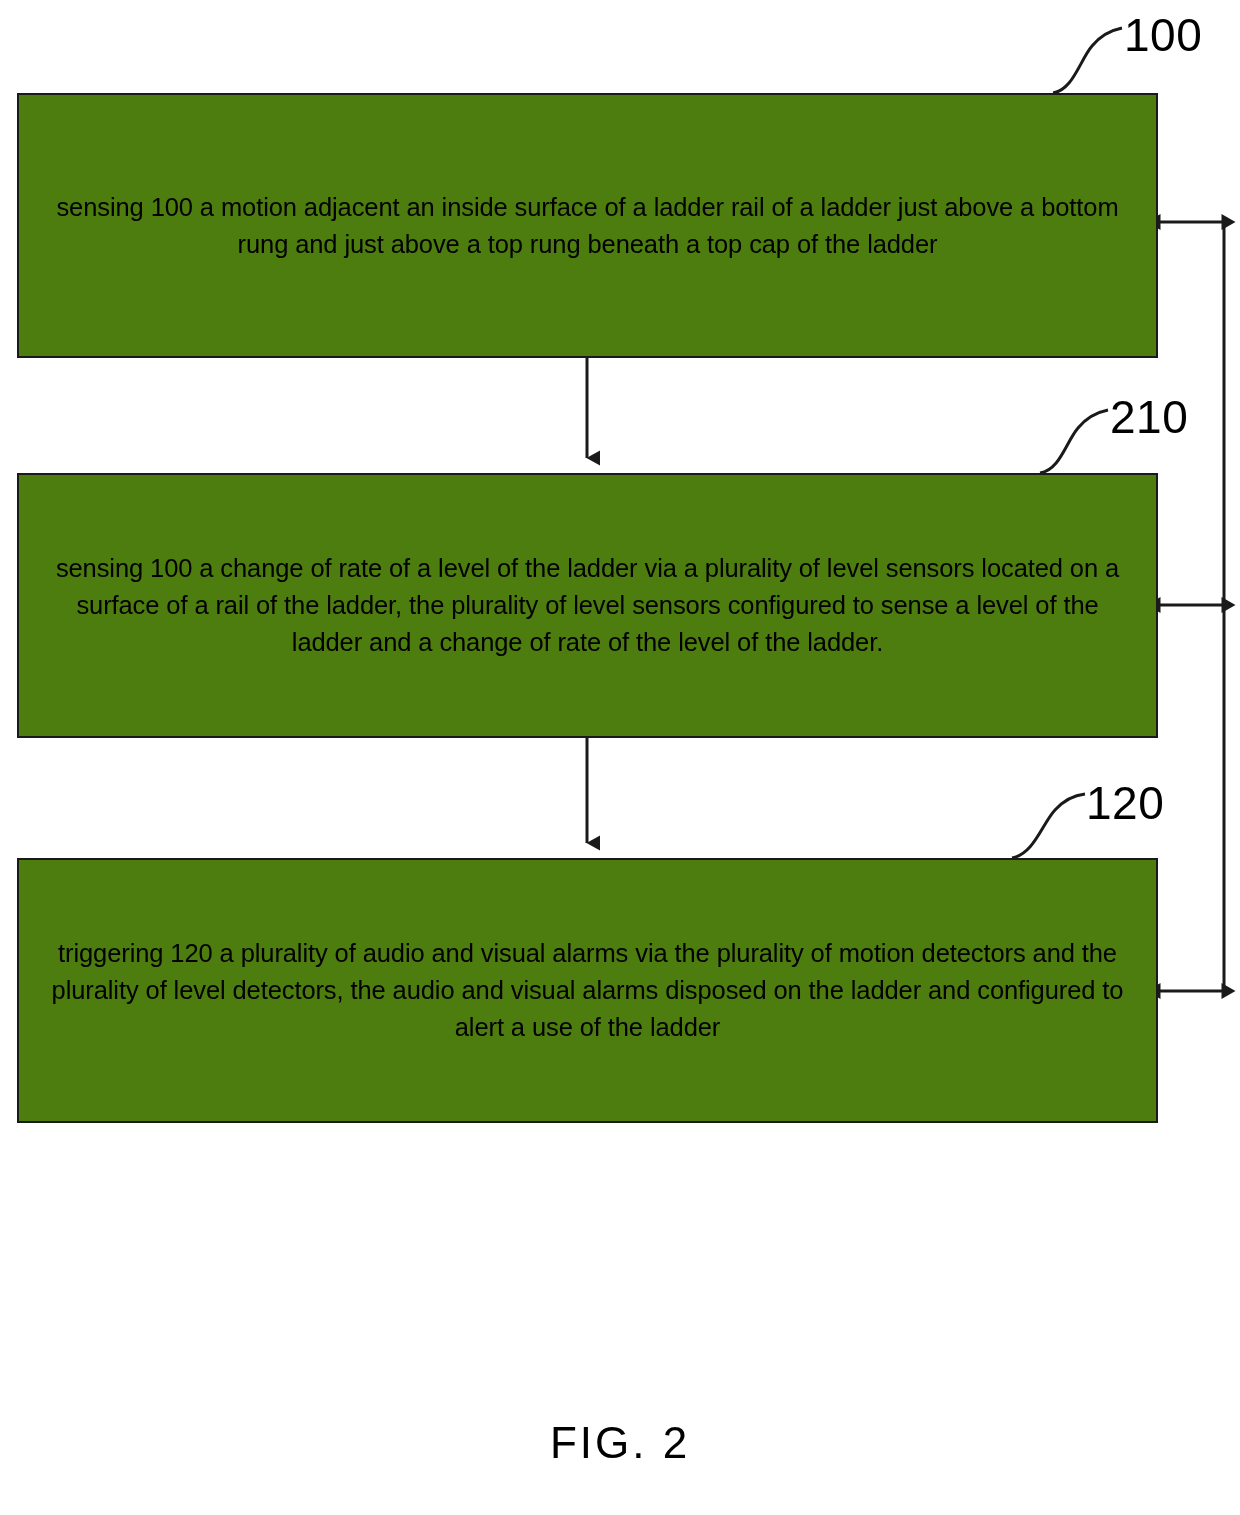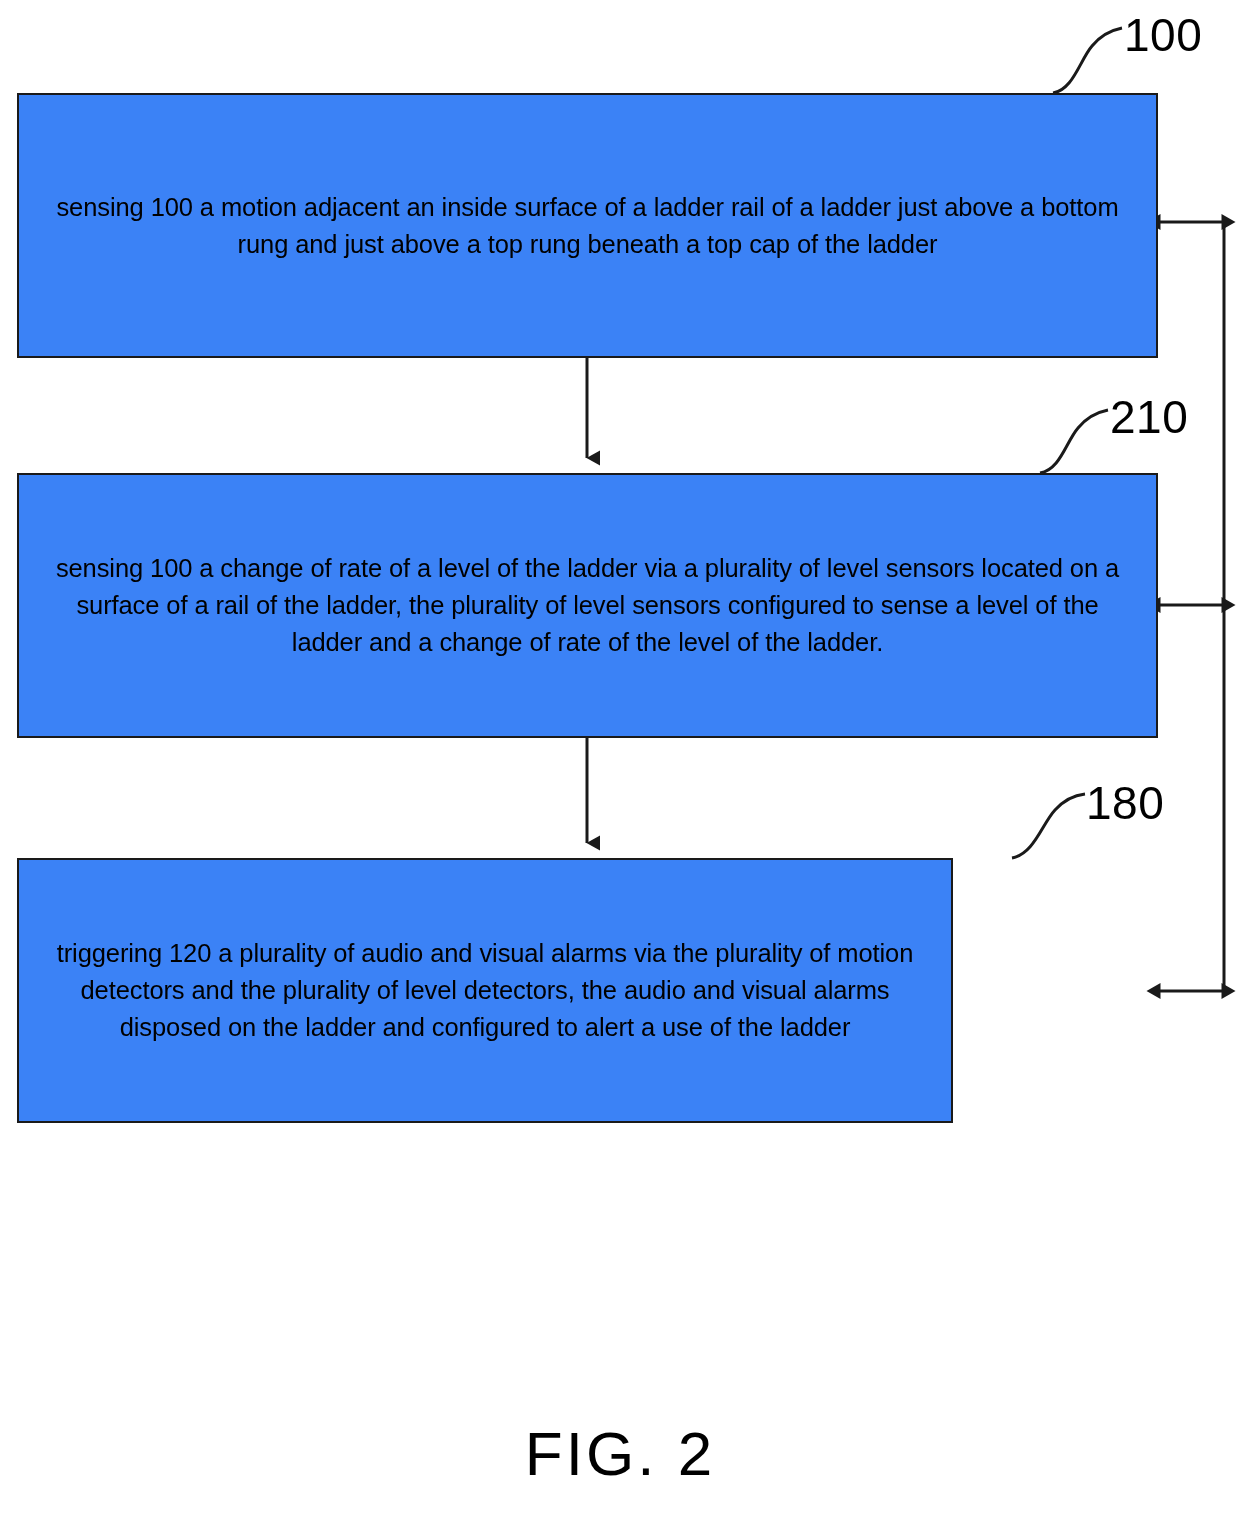--- a/index.html
+++ b/index.html
@@ -33,40 +33,40 @@
     width: 1240px;
     height: 1515px;
     pointer-events: none;
   }
 
   
   .process-box {
     position: absolute;
     box-sizing: border-box;
     border: 2px solid #1a1a1a;
-    background: #3b82f6;
+    background: #4d7c0f;
     display: flex;
     align-items: center;
     justify-content: center;
   }
   .box-text {
     text-align: center;
     font-size: 25.5px;
     line-height: 1.44;
     letter-spacing: -0.1px;
     color: #000000;
     padding: 0 22px;
     width: 100%;
     box-sizing: border-box;
     white-space: pre-line;
   }
 
   #box-step-100 { left: 17px;  top: 93px;  width: 1141px; height: 265px; }
   #box-step-110 { left: 17px;  top: 473px; width: 1141px; height: 265px; }
-  #box-step-120 { left: 17px;  top: 858px; width: 936px; height: 265px; }
+  #box-step-120 { left: 17px;  top: 858px; width: 1141px; height: 265px; }
 
   
   .ref-callout {
     position: absolute;
     font-size: 46px;
     line-height: 1;
     letter-spacing: 0.5px;
     color: #000000;
     white-space: nowrap;
   }
@@ -74,21 +74,21 @@
   #ref-110 { left: 1110px; top: 394px; }
   #ref-120 { left: 1086px; top: 780px; }
 
   
   #figure-caption {
     position: absolute;
     left: 0;
     top: 1418px;
     width: 1240px;
     text-align: center;
-    font-size: 62px;
+    font-size: 44px;
     letter-spacing: 3px;
     color: #000000;
   }
 </style>
 </head>
 <body>
 
 <div id="figure-root">
 
   <svg id="connector-layer" viewBox="0 0 1240 1515" width="1240" height="1515">
@@ -132,17 +132,17 @@
   </div>
 
   <div class="process-box" id="box-step-120">
     <div class="box-text">triggering 120 a plurality of audio and visual alarms via the plurality  of motion detectors and the plurality of level detectors, the audio and visual alarms disposed on the ladder and configured to alert a use of the ladder</div>
   </div>
 
   <div class="ref-callout" id="ref-100">100</div>
 
   <div class="ref-callout" id="ref-110">210</div>
 
-  <div class="ref-callout" id="ref-120">180</div>
+  <div class="ref-callout" id="ref-120">120</div>
 
   <div id="figure-caption">FIG. 2</div>
 
 </div>
 
 </body></html>

